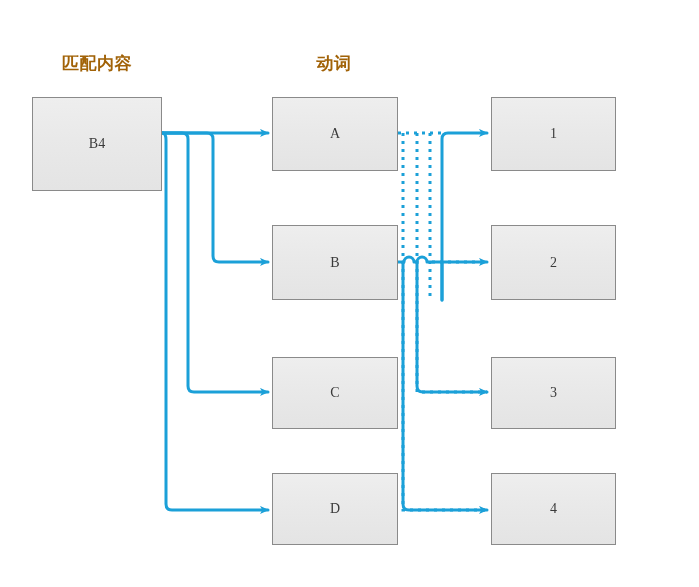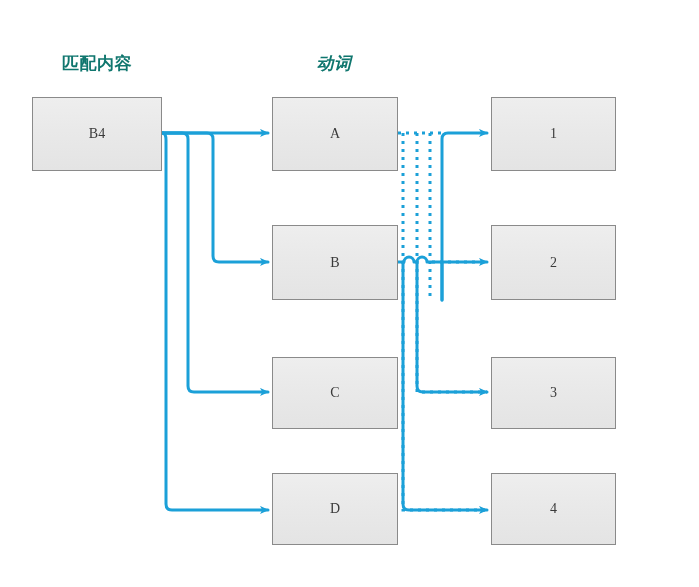--- a/index.html
+++ b/index.html
@@ -18,21 +18,21 @@
     position: absolute;
     left: 0;
     top: 0;
     width: 699px;
     height: 587px;
   }
   .col-header {
     position: absolute;
     font-size: 17px;
     font-weight: bold;
-    color: #0f766e;
+    color: #a16207;
     text-align: center;
     white-space: nowrap;
     letter-spacing: 0.5px;
   }
   .node-box {
     position: absolute;
     box-sizing: border-box;
     border: 1px solid #8a8a8a;
     background: linear-gradient(180deg, #eeeeee 0%, #e9e9e9 45%, #e4e4e4 100%);
     display: flex;
@@ -50,21 +50,21 @@
     height: 587px;
     pointer-events: none;
   }
 </style>
 </head>
 <body>
 
 <div id="canvas">
 
   <div class="col-header" style="left:27px; top:52px; width:140px;">匹配内容</div>
-  <div class="col-header" style="left:264px; top:52px; width:140px;font-style:italic;">动词</div>
+  <div class="col-header" style="left:264px; top:52px; width:140px;">动词</div>
 
   <svg class="edge-svg" viewBox="0 0 699 587" xmlns="http://www.w3.org/2000/svg">
     <defs>
       <marker id="arrowblue" markerWidth="9" markerHeight="9" refX="8" refY="4.5" orient="auto" markerUnits="userSpaceOnUse">
         <path d="M0,0.4 L9,4.5 L0,8.6 L2.3,4.5 Z" fill="#1BA0D8"></path>
       </marker>
     </defs>
 
     <g fill="none" stroke="#1BA0D8" stroke-width="3" stroke-linecap="round" stroke-linejoin="round">
 
@@ -99,21 +99,21 @@
 
       <path d="M432,262 L487,262"></path>
     </g>
 
     <g fill="none" stroke="#1BA0D8" stroke-width="3" stroke-linecap="round" stroke-linejoin="round">
       <path d="M417,262 L417,386 Q417,392 423,392 L487,392" marker-end="url(#arrowblue)"></path>
       <path d="M403,262 L403,504 Q403,510 409,510 L487,510" marker-end="url(#arrowblue)"></path>
     </g>
   </svg>
 
-  <div class="node-box" style="left:32px; top:97px; width:130px; height:74px;">
+  <div class="node-box" style="left:32px; top:97px; width:130px; height:94px;">
     <span>B4</span>
   </div>
 
   <div class="node-box" style="left:272px; top:97px; width:126px; height:74px;">
     <span>A</span>
   </div>
 
   <div class="node-box" style="left:272px; top:225px; width:126px; height:75px;">
     <span>B</span>
   </div>

